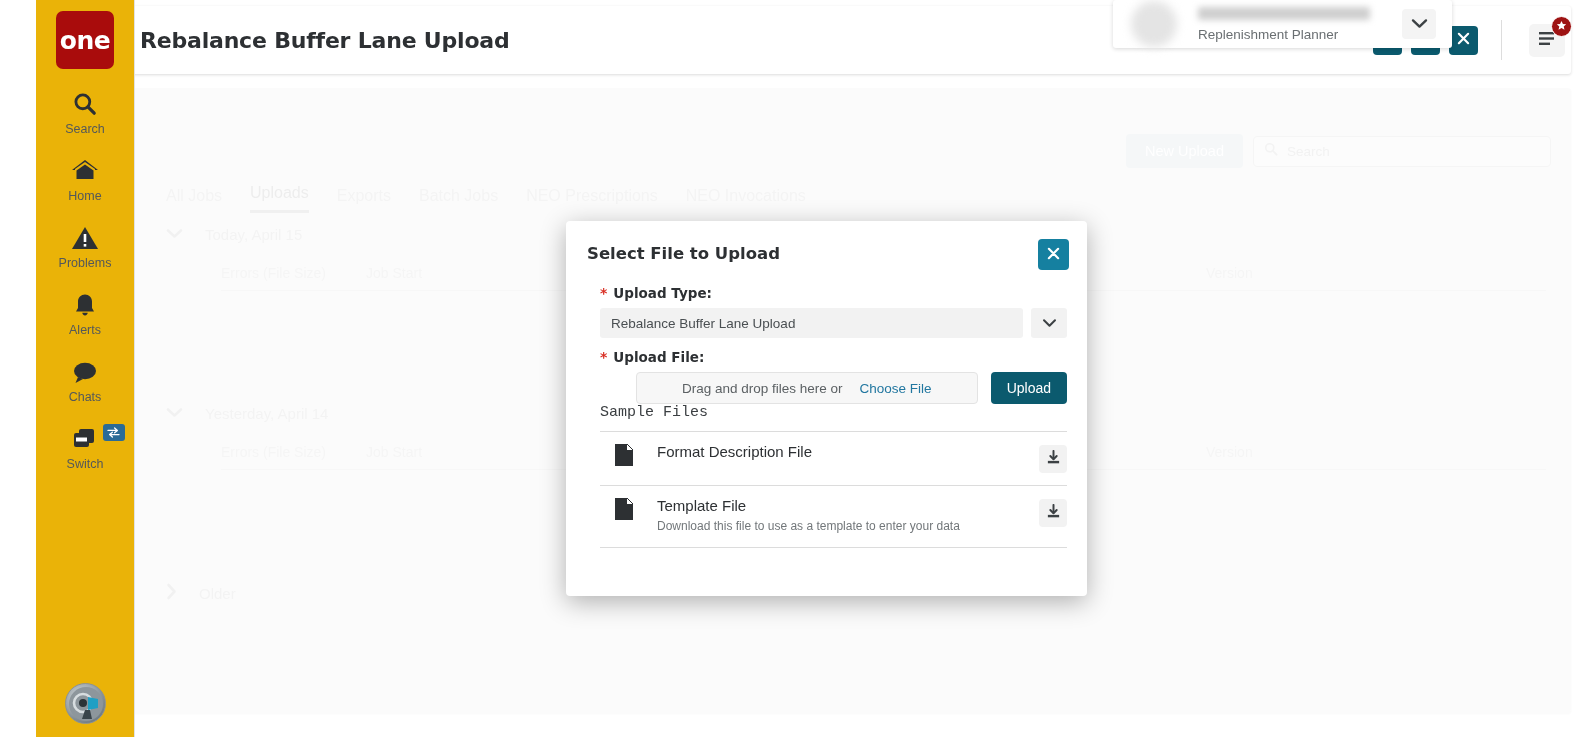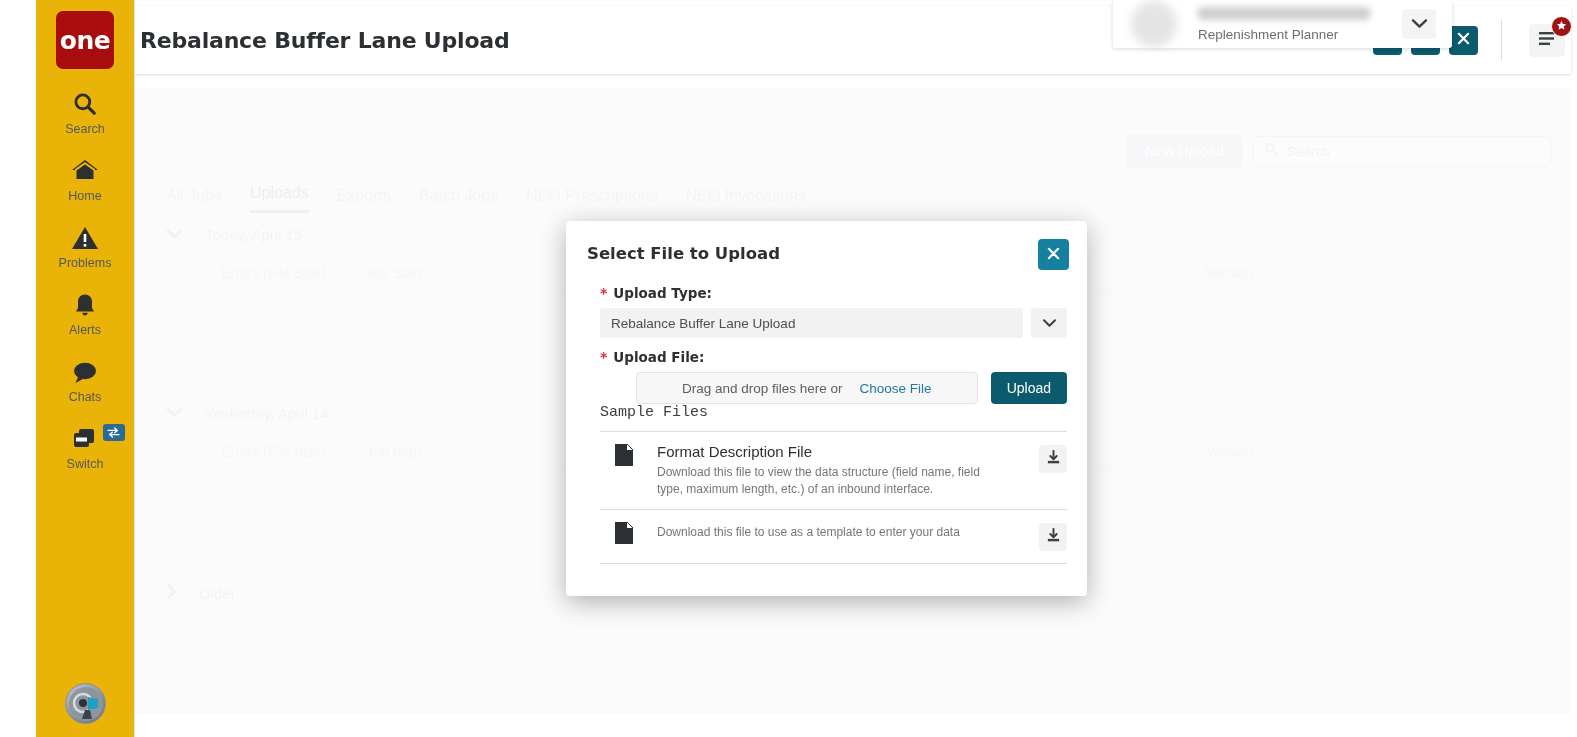--- a/index.html
+++ b/index.html
@@ -686,21 +686,20 @@
       <div class="sample-row">
         <span>
           <svg width="20" height="24" viewBox="0 0 20 24">
               <path d="M1 1 H13 L19 7 V23 H1 Z" fill="#2d3033"></path>
               <path d="M13 1 L19 7 H13 Z" fill="#ffffff"></path>
               <path d="M13 1 L19 7" stroke="#2d3033" stroke-width="1"></path>
             </svg>
         </span>
         <div class="sample-info">
           <div class="sample-name">Format Description File</div>
-          <div class="sample-desc">Download this file to view the data structure (field name, field type, maximum length, etc.) of an inbound interface.</div>
         </div>
         <button class="dl-btn">
           <span>
             <svg width="15" height="15" viewBox="0 0 16 16">
                 <path d="M8 1 V9" stroke="#3c4144" stroke-width="2.1" stroke-linecap="round"></path>
                 <path d="M4.6 6.4 L8 9.9 L11.4 6.4" stroke="#3c4144" stroke-width="2.1" fill="none" stroke-linecap="round" stroke-linejoin="round"></path>
                 <rect x="2" y="11.6" width="12" height="2.6" fill="#3c4144"></rect>
               </svg>
           </span>
         </button>
@@ -708,20 +707,21 @@
 
       <div class="sample-row">
         <span>
           <svg width="20" height="24" viewBox="0 0 20 24">
               <path d="M1 1 H13 L19 7 V23 H1 Z" fill="#2d3033"></path>
               <path d="M13 1 L19 7 H13 Z" fill="#ffffff"></path>
               <path d="M13 1 L19 7" stroke="#2d3033" stroke-width="1"></path>
             </svg>
         </span>
         <div class="sample-info">
+          <div class="sample-name">Template File</div>
           <div class="sample-desc">Download this file to use as a template to enter your data</div>
         </div>
         <button class="dl-btn">
           <span>
             <svg width="15" height="15" viewBox="0 0 16 16">
                 <path d="M8 1 V9" stroke="#3c4144" stroke-width="2.1" stroke-linecap="round"></path>
                 <path d="M4.6 6.4 L8 9.9 L11.4 6.4" stroke="#3c4144" stroke-width="2.1" fill="none" stroke-linecap="round" stroke-linejoin="round"></path>
                 <rect x="2" y="11.6" width="12" height="2.6" fill="#3c4144"></rect>
               </svg>
           </span>

